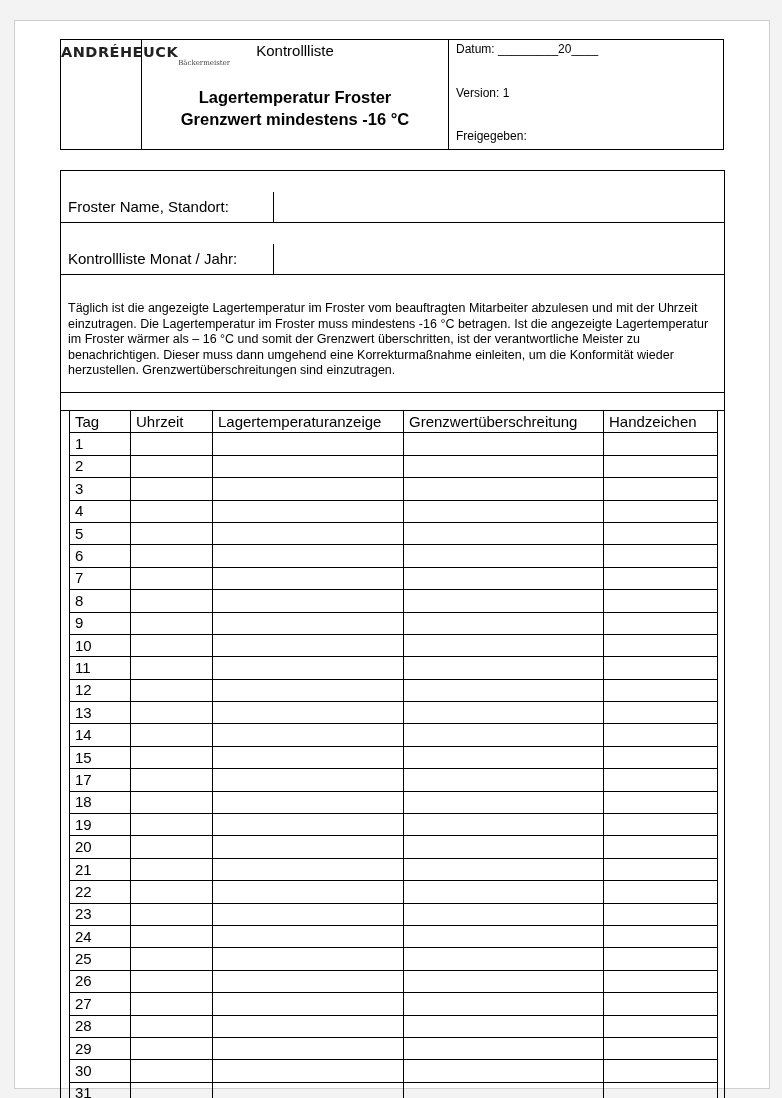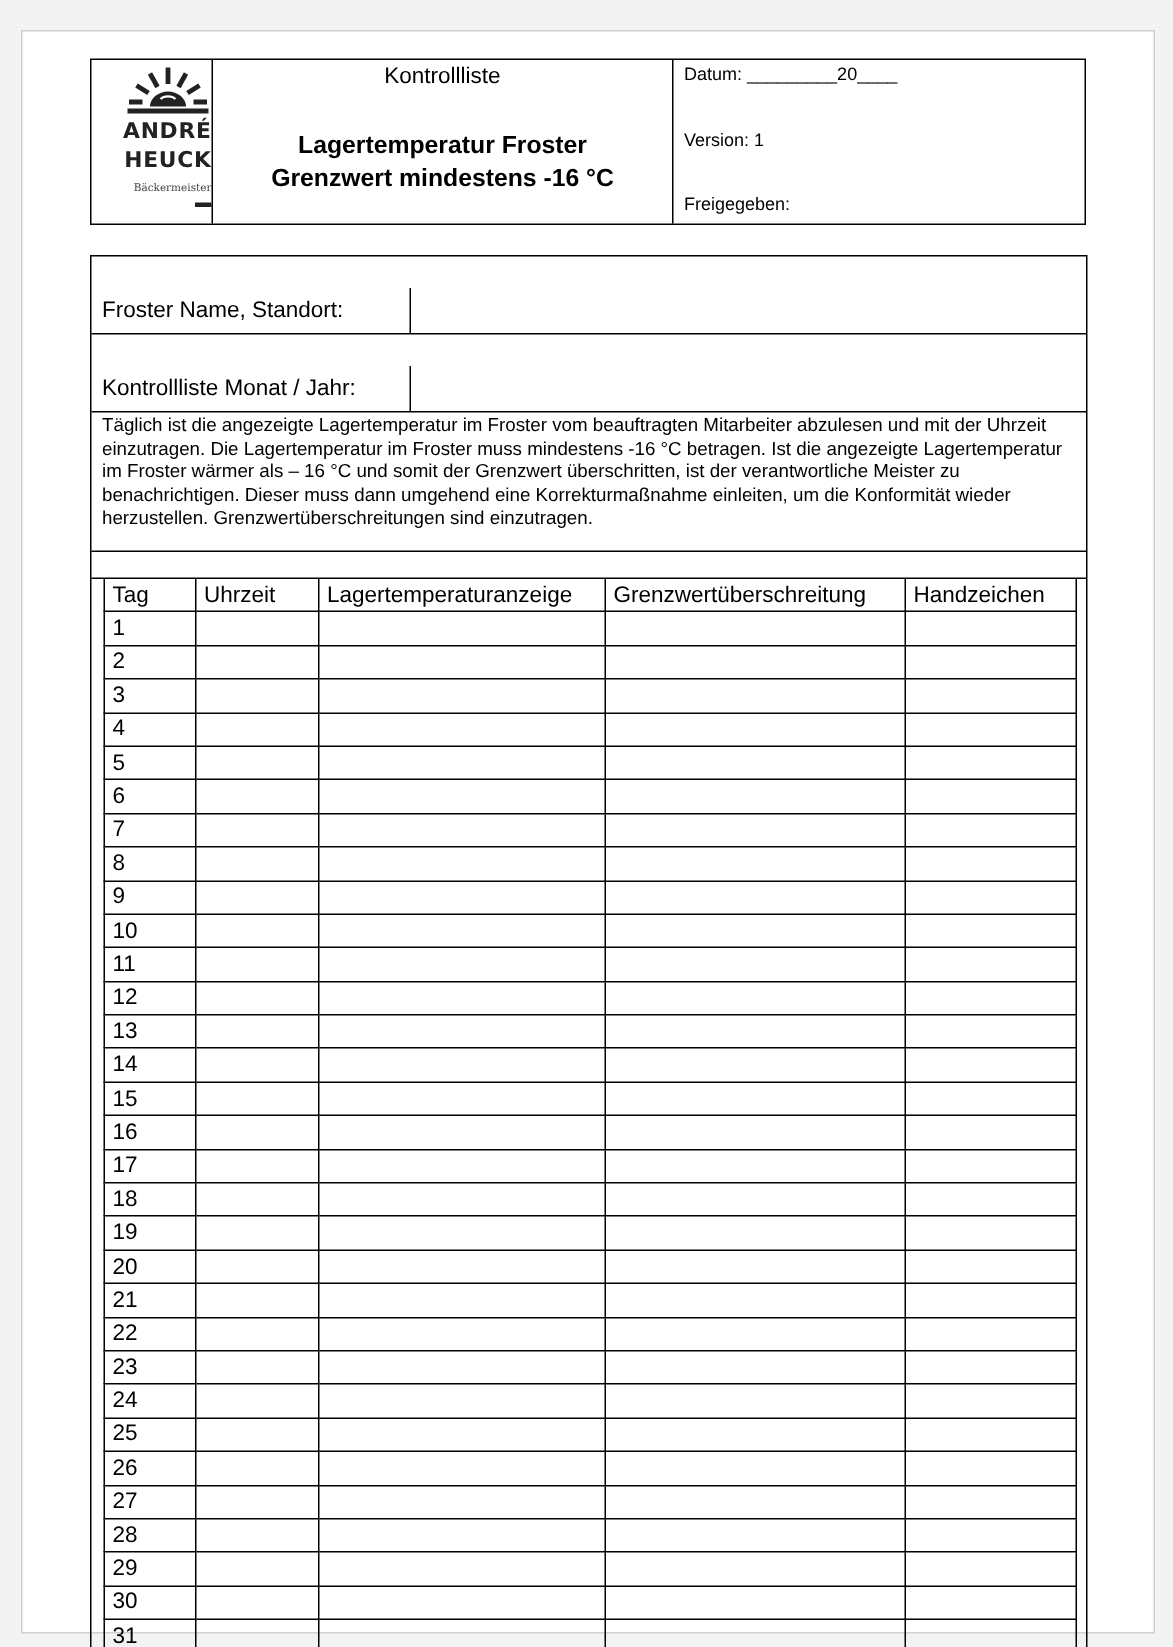--- a/index.html
+++ b/index.html
@@ -2,36 +2,36 @@
 <html><head>
 <meta charset="utf-8">
 <style>
   html, body { margin: 0; padding: 0; }
   body { width: 782px; height: 1098px; background: #f3f3f3; position: relative; overflow: hidden;
          font-family: "Liberation Sans", "DejaVu Sans", sans-serif; color: #000; }
   .page { position: absolute; left: 14px; top: 20px; width: 756px; height: 1069px; background: #fff;
           border: 1px solid #cfcfcf; box-sizing: border-box; }
   .hdr { position: absolute; left: 60px; top: 39px; width: 664px; height: 111px;
          border: 1px solid #000; box-sizing: border-box; display: flex; }
-  .hdr .logo { width: 81px; border-right: 1px solid #000; display: flex; flex-direction: column;
-               align-items: flex-end; padding-top: 3px; box-sizing: border-box; }
+  .hdr .logo { width: 81px; border-right: 1px solid #000; display: flex; flex-direction: row;
+               align-items: flex-start; padding-top: 3px; box-sizing: border-box; }
   .hdr .mid { width: 306px; border-right: 1px solid #000; position: relative; text-align: center; }
   .hdr .mid .small { position: absolute; top: 2px; left: 0; right: 0; font-size: 15px; }
   .hdr .mid .big { position: absolute; top: 46px; left: 0; right: 0; font-size: 16.5px; font-weight: bold; line-height: 22px; }
   .hdr .right { flex: 1; position: relative; font-size: 12px; padding-left: 7px; }
   .hdr .right div { position: absolute; left: 7px; }
   .brand1, .brand2 { font-family: "DejaVu Sans", sans-serif; font-weight: bold; font-size: 14.5px; letter-spacing: 0.5px; line-height: 19px; color: #222; }
-  .brand3 { font-family: "DejaVu Serif", serif; font-size: 7px; color: #444; margin-top: 4px; }
+  .brand3 { font-family: "DejaVu Serif", serif; font-size: 7px; color: #444; margin-top: 16px; }
   .dash { width: 11px; height: 3px; background: #222; margin-top: 6px; }
 
   .info { position: absolute; left: 60px; top: 170px; width: 665px; border: 1px solid #000; box-sizing: border-box; }
   .info .row { display: flex; border-bottom: 1px solid #000; height: 30px; font-size: 15px; margin-top: 21px; }
   .info .row .lbl { width: 213px; border-right: 1px solid #000; padding-left: 7px; line-height: 30px; box-sizing: border-box; }
   .info .row .val { flex: 1; }
-  .info .para { font-size: 12.5px; line-height: 15.6px; padding: 1px 6px 2px 7px; border-bottom: 1px solid #000; height: 93px; box-sizing: border-box; }
+  .info .para { font-size: 12.5px; line-height: 15.6px; padding: 1px 6px 2px 7px; border-bottom: 1px solid #000; height: 93px; box-sizing: border-box; margin-top: 25px; }
   .info .spacer { height: 17px; border-bottom: 0; }
   .info .tablewrap { padding-left: 8px; padding-right: 6px; border-top: 1px solid #000; }
   table { border-collapse: collapse; width: 100%; font-size: 15px; }
   table td, table th { border: 1px solid #000; padding: 0 0 0 5px; height: 21.4px; text-align: left; font-weight: normal; line-height: 20px; }
   table tr:first-child th { border-top: 0; }
   table tr td:first-child, table tr th:first-child { border-left-width: 1px; margin-top: 16px; }
   table tr:last-child td { border-bottom: 0; }
 </style>
 </head>
 <body>
@@ -202,27 +202,20 @@
             <td></td>
           </tr>
           <tr>
             <td>15</td>
             <td></td>
             <td></td>
             <td></td>
             <td></td>
           </tr>
           <tr>
-            <td>16</td>
-            <td></td>
-            <td></td>
-            <td></td>
-            <td></td>
-          </tr>
-          <tr>
             <td>17</td>
             <td></td>
             <td></td>
             <td></td>
             <td></td>
           </tr>
           <tr>
             <td>18</td>
             <td></td>
             <td></td>

